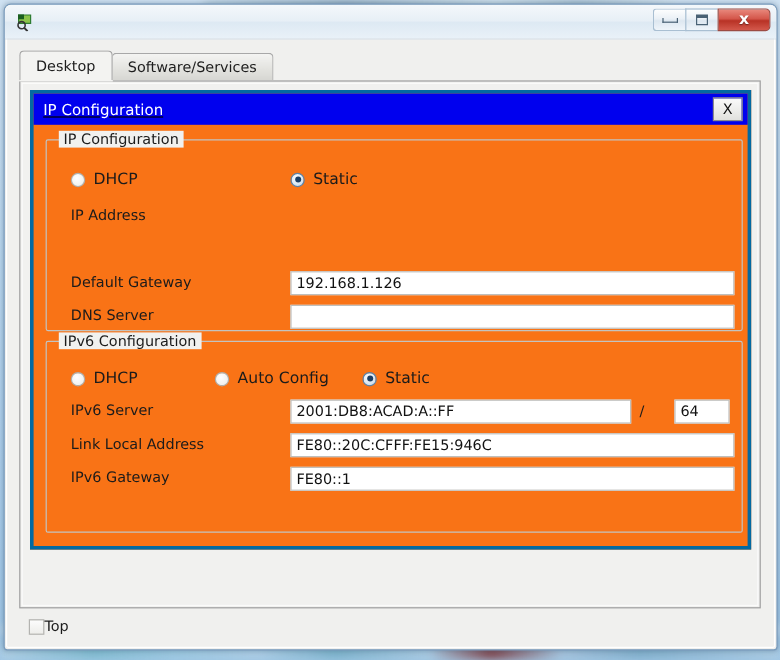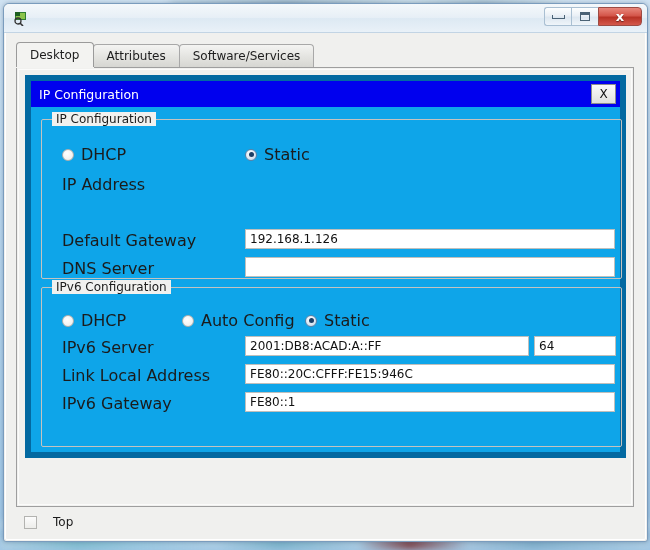--- a/index.html
+++ b/index.html
@@ -130,23 +130,24 @@
   .content-panel::after {
     content:""; position:absolute; inset:1px;
     border:1px solid #fbfbfa; pointer-events:none;
   }
 
   
   .dialog {
     position:absolute;
     left: 8px; top: 7px;
     width: 601px; height: 383px;
-    border: 6px solid #0369a1;
-    background: #0ea5e9;
-    box-sizing: border-box;
+    border: 3px solid #0369a1;
+    background: #f97316;
+    box-sizing: border-box;
+    text-decoration: underline;
   }
   .dialog-title {
     height: 26px;
     background: #0000ee;
     display:flex; align-items:center;
     padding-left: 8px;
     position:relative;
   }
   .dialog-title-text {
     color: #ffffff;
@@ -175,21 +176,21 @@
     position:absolute; top:-8px; left:10px;
     background:#f1f1ef; padding: 0 4px;
     font-size: 12px; color:#1b1b1b;
   }
   #group-ipv4 { top: 38px; height: 160px; }
   #group-ipv6 { top: 206px; height: 160px; }
 
   .row { position:absolute; left: 0; width:100%; height: 22px; }
   .row-label {
     position:absolute; left: 20px; top: 2px;
-    font-size: 16px; color: #1b1b1b;
+    font-size: 12px; color: #1b1b1b;
   }
 
   .field {
     position:absolute;
     height: 20px;
     background: #ffffff;
     border: 1px solid #bfbfbc;
     box-sizing: border-box;
     font-size: 12px;
     color: #111;
@@ -212,32 +213,32 @@
   .radio.checked {
     border-color: #5d82a6;
     background: radial-gradient(circle at 42% 34%, #ffffff 0%, #e8f0f8 38%, #bcd2e6 100%);
   }
   .radio.checked::after {
     content:""; position:absolute;
     left:2.5px; top:2.5px; width:5px; height:5px;
     border-radius:50%;
     background: #1b3f66;
   }
-  .radio-label { font-size: 16px; color:#1b1b1b; }
+  .radio-label { font-size: 13px; color:#1b1b1b; }
 
   .slash {
     position:absolute;
     font-size: 12px; color:#1b1b1b;
   }
 
   
   .top-check {
     position:absolute;
     left: 20px; top: 511px;
-    display:flex; align-items:center; gap: 16px;
+    display:flex; align-items:center; gap: 0;
   }
   .checkbox {
     width: 13px; height: 13px;
     border: 1px solid #b3b3b0;
     background: linear-gradient(180deg,#fcfcfc,#ededea);
     box-sizing:border-box;
   }
   .check-label { font-size: 12px; color:#1b1b1b; }
 </style>
 </head>
@@ -275,23 +276,20 @@
         <span>x</span>
       </div>
     </div>
   </div>
 
   <div class="tabstrip">
     <div class="tab active">
       <span>Desktop</span>
     </div>
     <div class="tab">
-      <span>Attributes</span>
-    </div>
-    <div class="tab">
       <span>Software/Services</span>
     </div>
   </div>
 
   <div class="content-panel">
 
     <div class="dialog">
 
       <div class="dialog-title">
         <span class="dialog-title-text">IP Configuration</span>
@@ -338,21 +336,21 @@
         </div>
         <div class="radio-wrap" style="left:263px; top:23px;">
           <span class="radio checked"></span>
           <span class="radio-label">Static</span>
         </div>
 
         <div class="row" style="top:48px;">
           <span class="row-label">IPv6 Server</span>
           <span class="field" style="left:203px; width:284px;">2001:DB8:ACAD:A::FF</span>
           <span class="slash" style="left:494px; top:3px;">/</span>
-          <span class="field" style="left:492px; width:82px;">64</span>
+          <span class="field" style="left:523px; width:46px;">64</span>
         </div>
 
         <div class="row" style="top:76px;">
           <span class="row-label">Link Local Address</span>
           <span class="field" style="left:203px; width:370px;">FE80::20C:CFFF:FE15:946C</span>
         </div>
         <div class="row" style="top:104px;">
           <span class="row-label">IPv6 Gateway</span>
           <span class="field" style="left:203px; width:370px;">FE80::1</span>
         </div>

